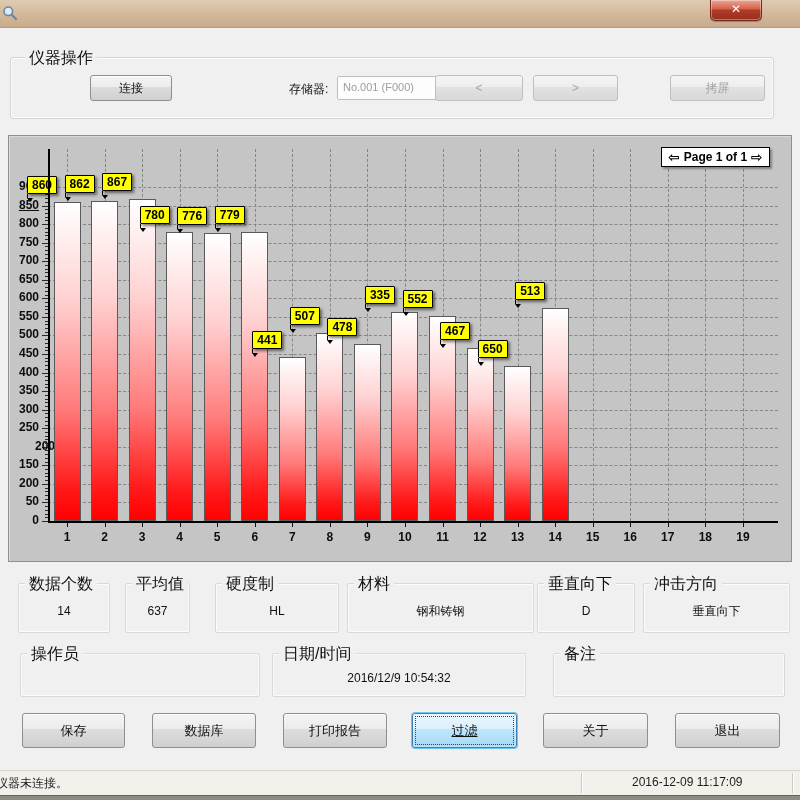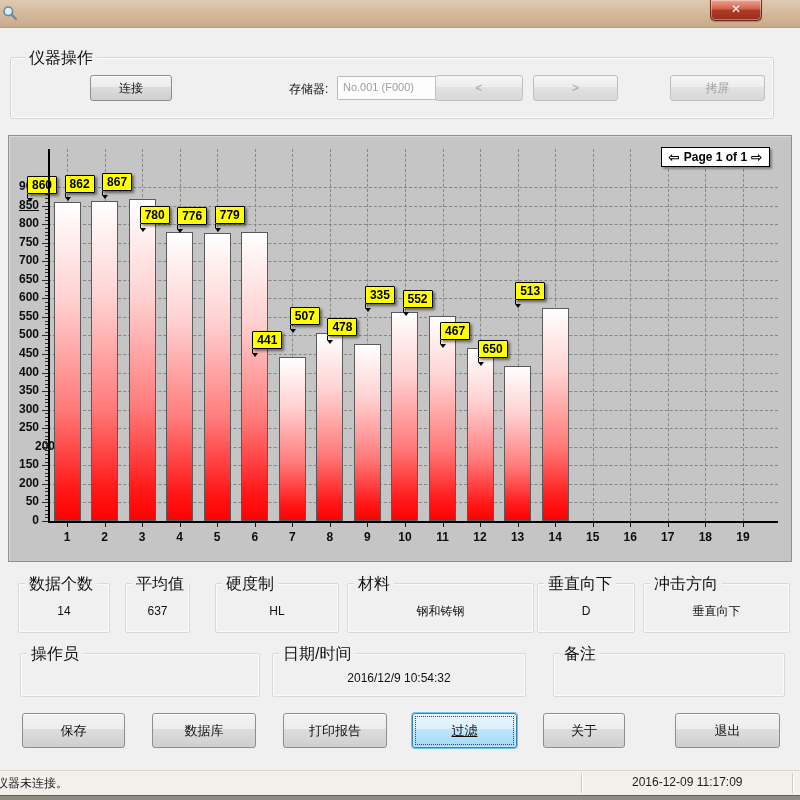--- a/index.html
+++ b/index.html
@@ -426,21 +426,21 @@
 </div>
 <div class="fieldbox" style="left:553px;top:653px;width:230px;height:42px;">
   <span class="cap">备注</span>
   <span class="val"></span>
 </div>
 
 <button class="btn big" style="left:22px;top:713px;width:103px;">保存</button>
 <button class="btn big" style="left:152px;top:713px;width:104px;">数据库</button>
 <button class="btn big" style="left:283px;top:713px;width:104px;">打印报告</button>
 <button class="btn big focused" style="left:412px;top:713px;width:105px;">过滤</button>
-<button class="btn big" style="left:543px;top:713px;width:82px;">关于</button>
+<button class="btn big" style="left:543px;top:713px;width:105px;">关于</button>
 <button class="btn big" style="left:675px;top:713px;width:105px;">退出</button>
 
 <div id="statusbar">
   <span id="status-text">仪器未连接。</span>
   <span class="statsep" style="left:581px;"></span>
   <span id="status-date">2016-12-09 11:17:09</span>
   <span class="statsep" style="left:792px;"></span>
 </div>
 <div id="window-bottom"></div>
 

